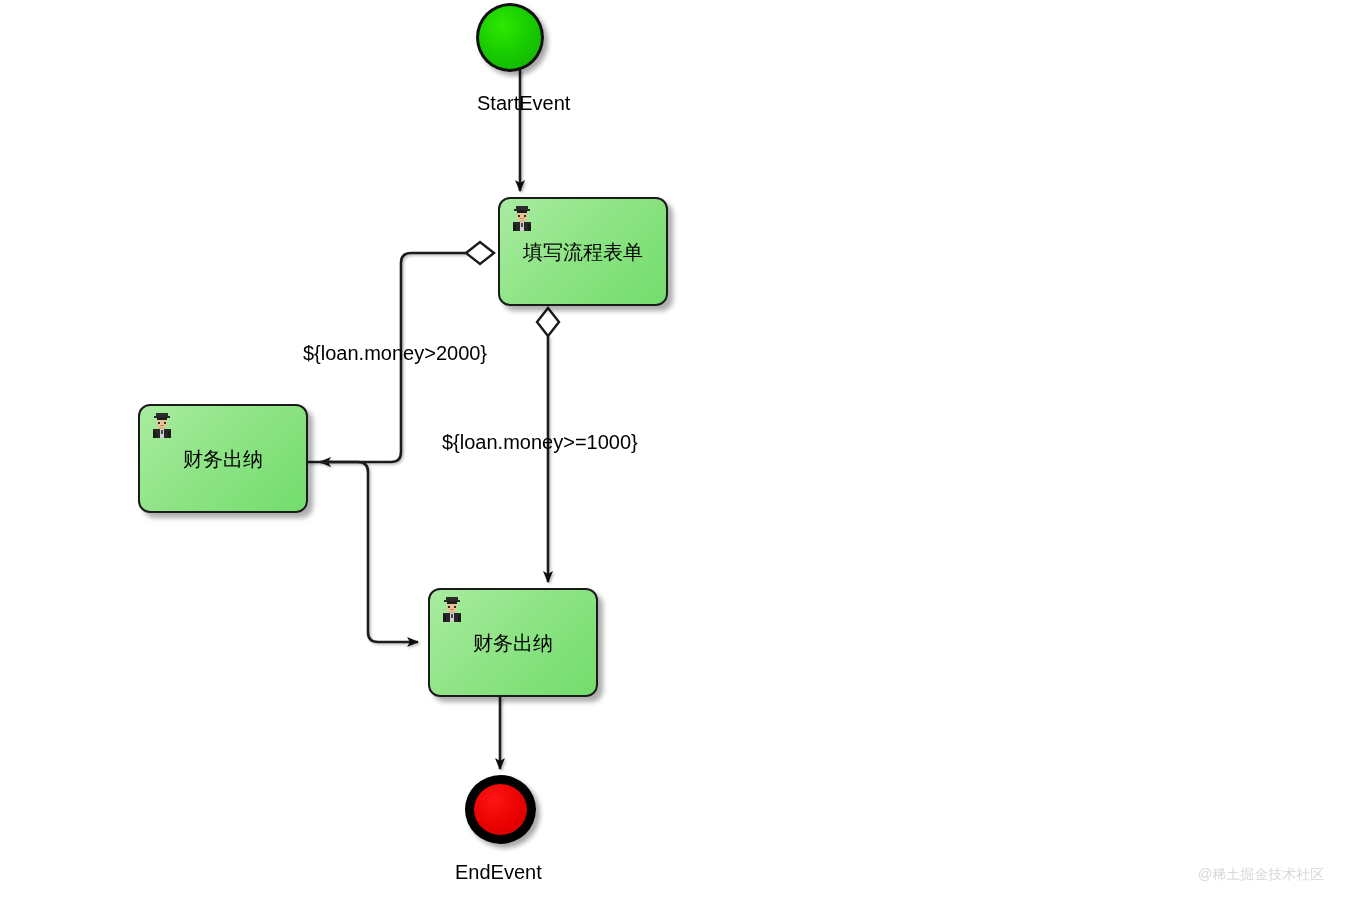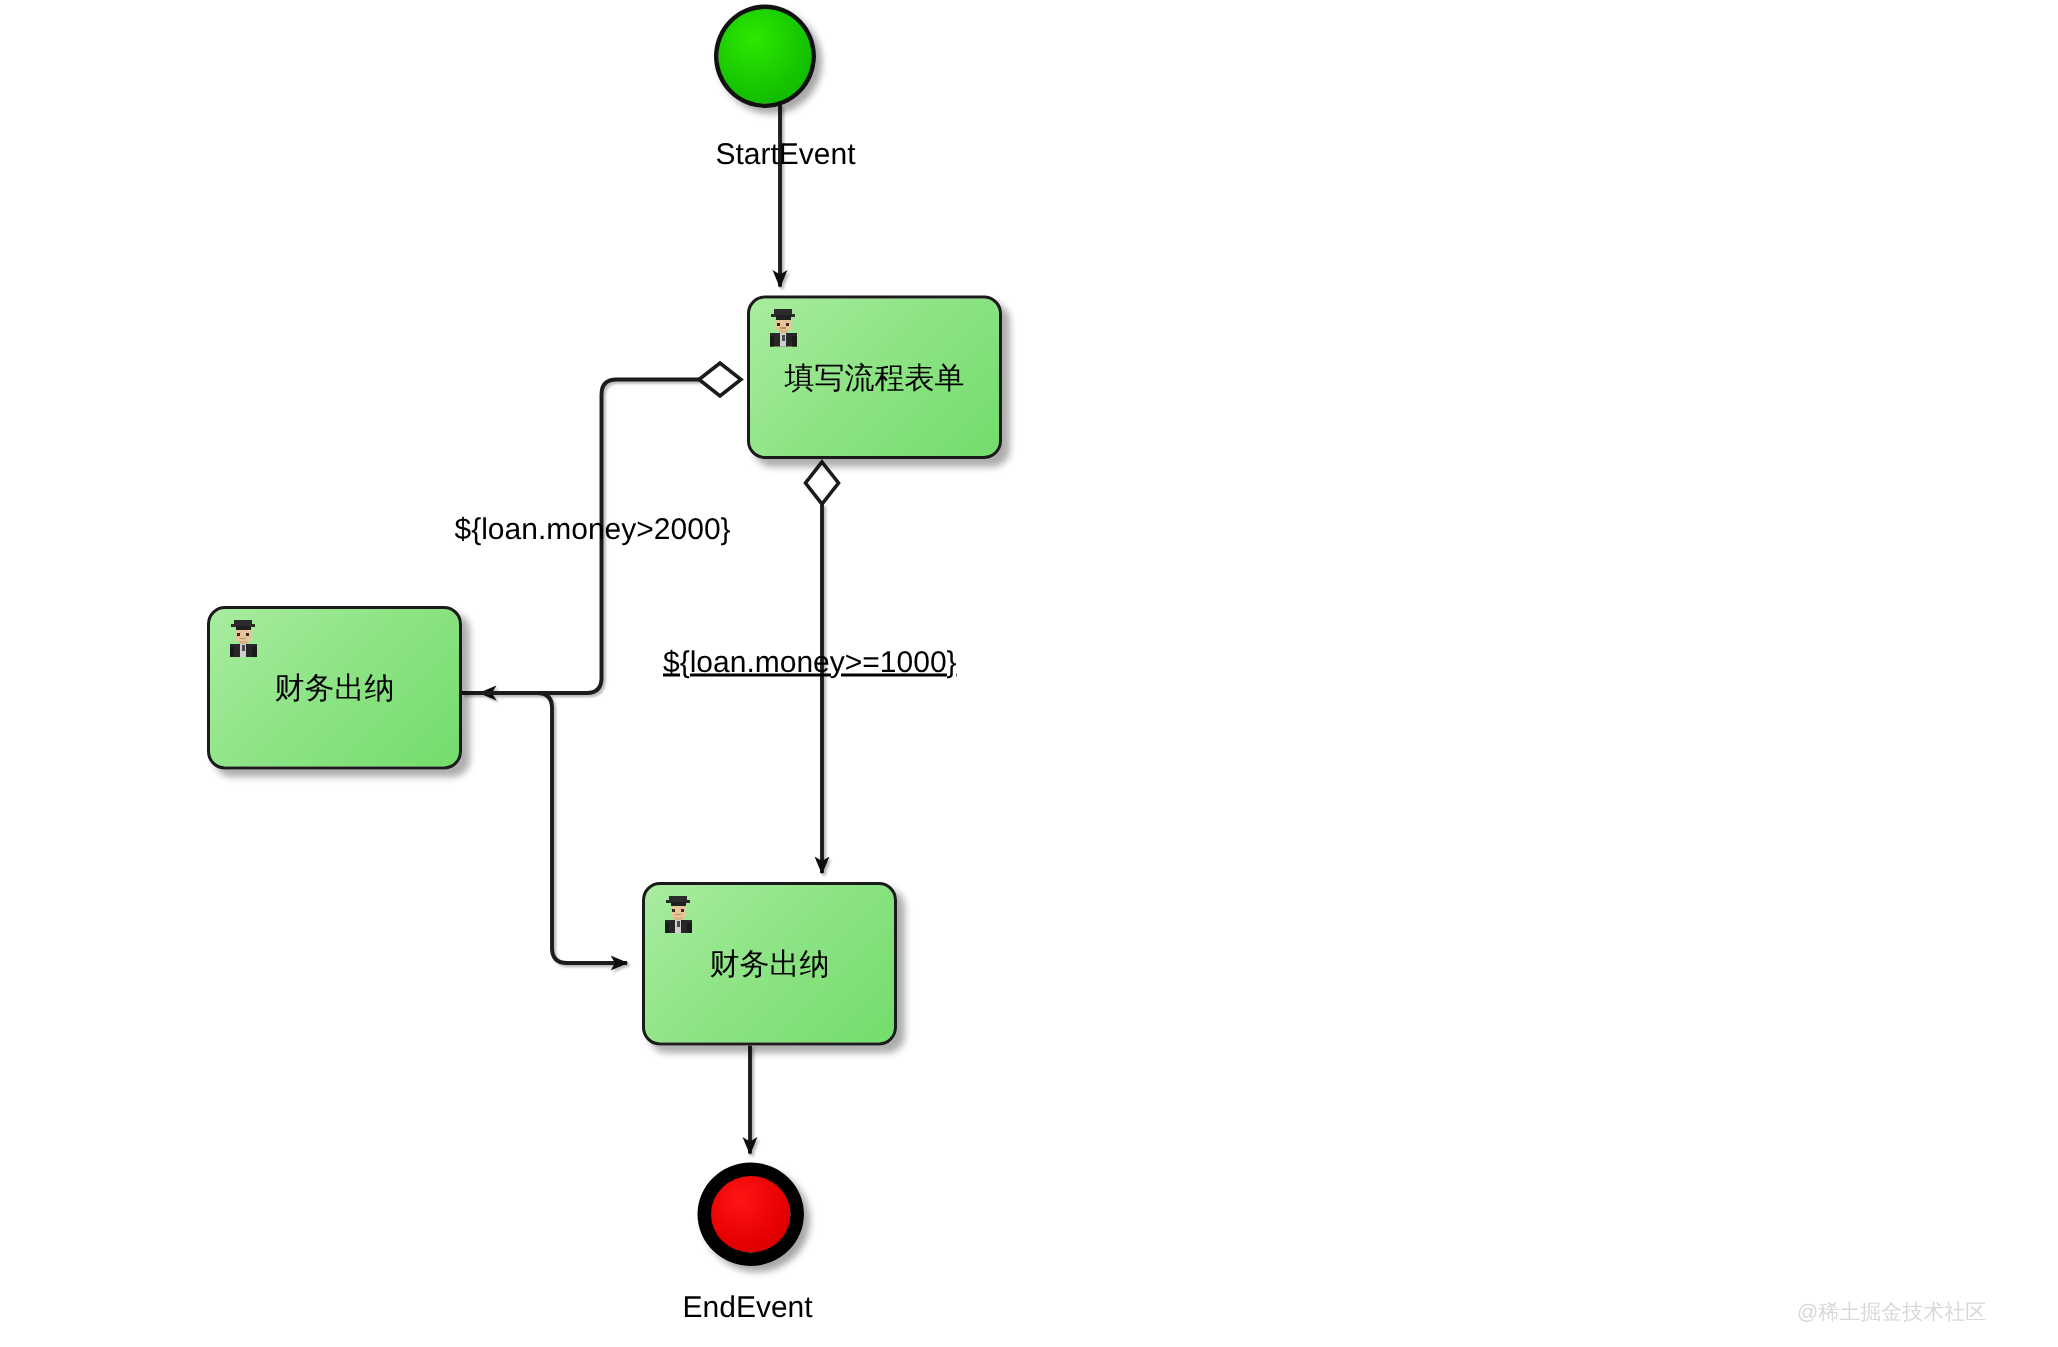--- a/index.html
+++ b/index.html
@@ -99,21 +99,21 @@
   }
 
   
   .edge-label {
     position: absolute;
     font-size: 20px;
     color: #000000;
     white-space: nowrap;
   }
   #label-gt-2000 { left: 303px; top: 342px; }
-  #label-ge-1000 { left: 442px; top: 431px; text-decoration: underline; }
+  #label-ge-1000 { left: 442px; top: 431px; }
 
   
   #watermark {
     position: absolute;
     left: 1198px;
     top: 866px;
     font-size: 14px;
     color: #d8d8d8;
     white-space: nowrap;
     user-select: none;

